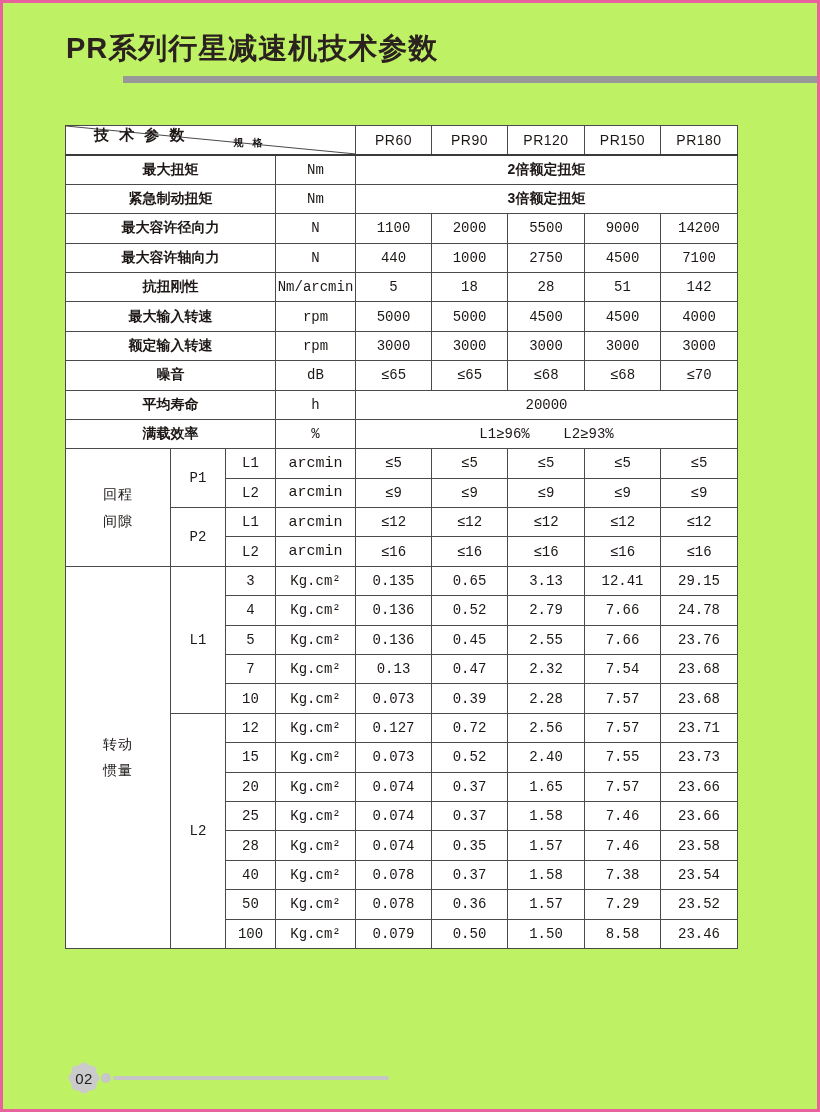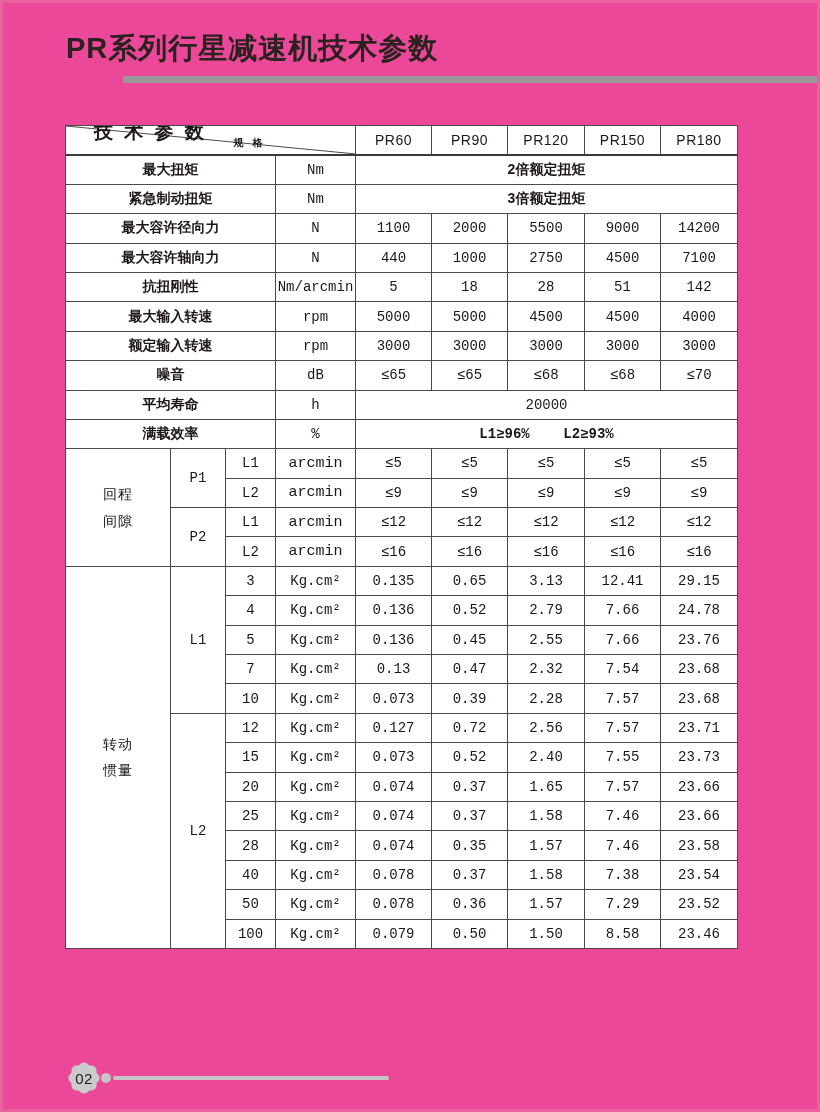--- a/index.html
+++ b/index.html
@@ -1,19 +1,19 @@
 <!DOCTYPE html>
 <html><head>
 <meta charset="utf-8">
 <style>
   * { margin:0; padding:0; box-sizing:border-box; }
   html,body { background:#fff; }
   .page {
     position:relative; width:820px; height:1112px;
-    background:#ec4899; border:3px solid #e9619d;
+    background:#bef264; border:3px solid #e9619d;
     font-family:"Liberation Sans", sans-serif; color:#1c1715;
     overflow:hidden;
   }
   .page-title {
     position:absolute; left:63px; top:26px;
     font-size:29px; font-weight:bold; letter-spacing:1px; color:#2b2220;
   }
   .title-bar {
     position:absolute; left:120px; top:73px; height:7px; right:0;
     background:#989898;
@@ -26,33 +26,33 @@
     padding:0; overflow:hidden; font-size:14px; background:#ffffff;
   }
   table.spec tr { height:29.4px; }
   tr.hdr { height:63px; }
   tr.hdr td { border-bottom:2px solid #3a3a3a; }
   td.g { background:#d5d2cb; }
   td.colh { font-size:15px; letter-spacing:0.5px; }
   td.corner { position:relative; }
   .diag { position:absolute; left:0; top:0; width:100%; height:100%; display:block; }
   .corner-top { position:absolute; top:10px; left:58%; font-size:10px; font-weight:bold; letter-spacing:3px; }
-  .corner-bot { position:absolute; bottom:9px; left:28px; font-size:19px; font-weight:bold; letter-spacing:3px; }
+  .corner-bot { position:absolute; bottom:9px; left:28px; font-size:15px; font-weight:bold; letter-spacing:3px; }
   .mono, td.unit, td.val, td.ratio {
     font-family:"Liberation Mono","DejaVu Sans Mono",monospace;
   }
   td.unit { font-size:13px;margin-top:8px; }
   td.unit.arc { font-size:15px; }
   td.val { font-size:13.5px; }
   td.ratio { font-size:13.5px; }
   td.lbl { font-size:14px;font-weight:bold; }
   td.sub { font-size:14px; font-family:"Liberation Mono","DejaVu Sans Mono",monospace; }
   td.grp { font-size:14px; }
   .wrap2 { display:inline-block; width:2.3em; line-height:1.9; letter-spacing:1px; }
-  .pre { white-space:pre;font-weight:bold; }
+  .pre { white-space:pre; }
   
   .footer { position:absolute; left:61px; top:1054px; height:42px; display:flex; align-items:center; }
   .gear { position:relative; width:40px; height:40px; flex:0 0 auto; }
   .gear .num {
     position:absolute; left:0; top:0; width:40px; height:40px;
     display:flex; align-items:center; justify-content:center;
     font-size:15px; color:#222; letter-spacing:0.5px;
   }
   .footer-dot { width:10px; height:10px; border-radius:50%; background:#c6c6c6; margin-left:-3px; }
   .footer-line { width:276px; height:4px; background:#c6c6c6; border-radius:2px; margin-left:2px; }

